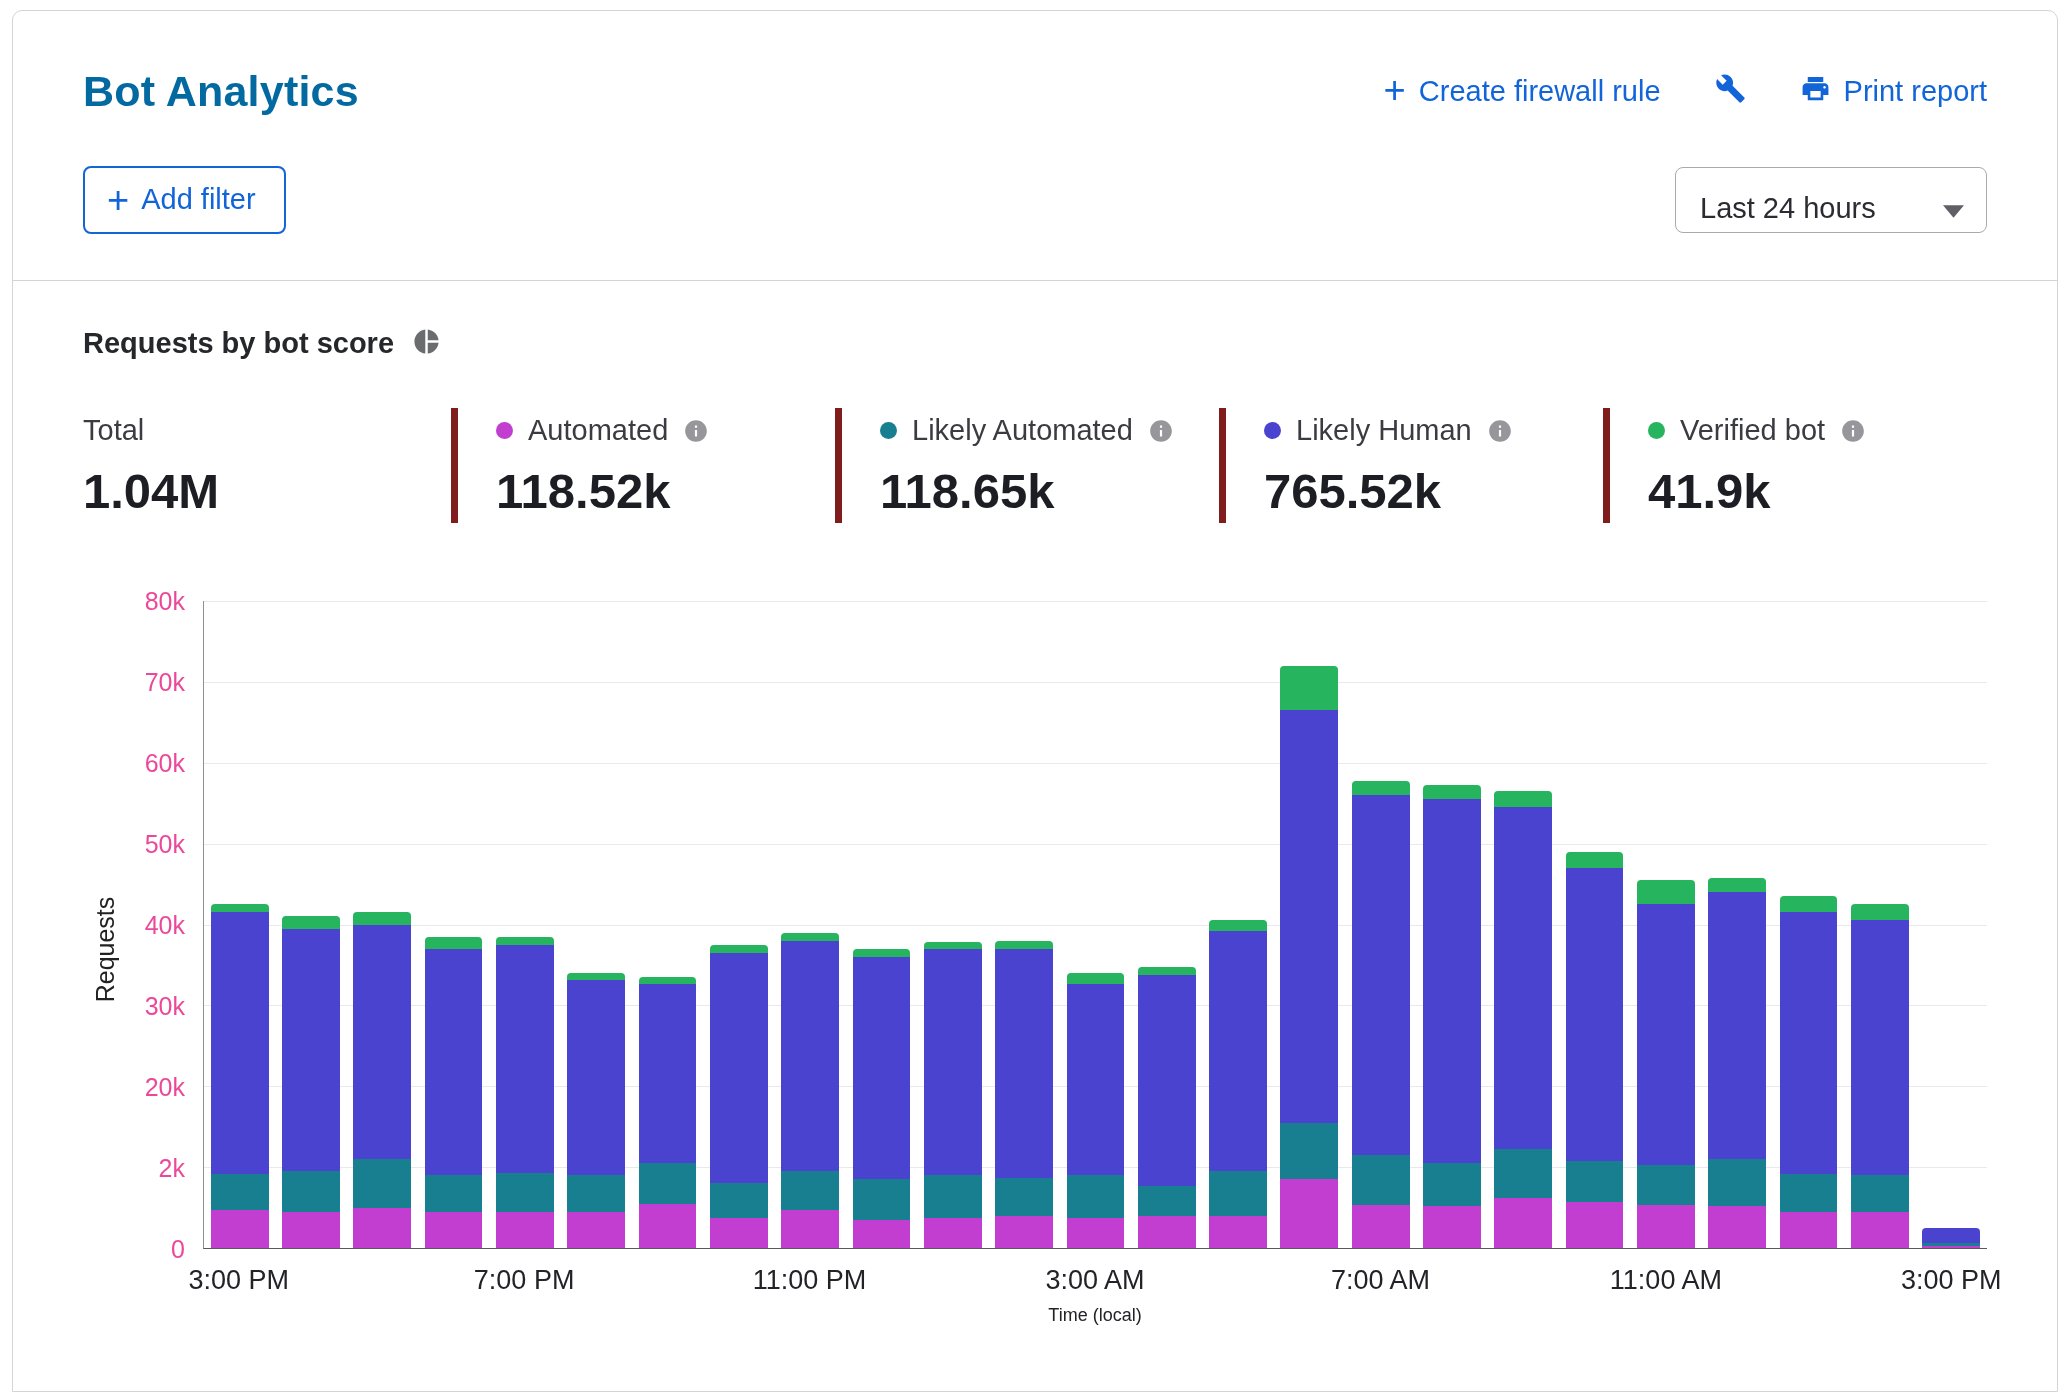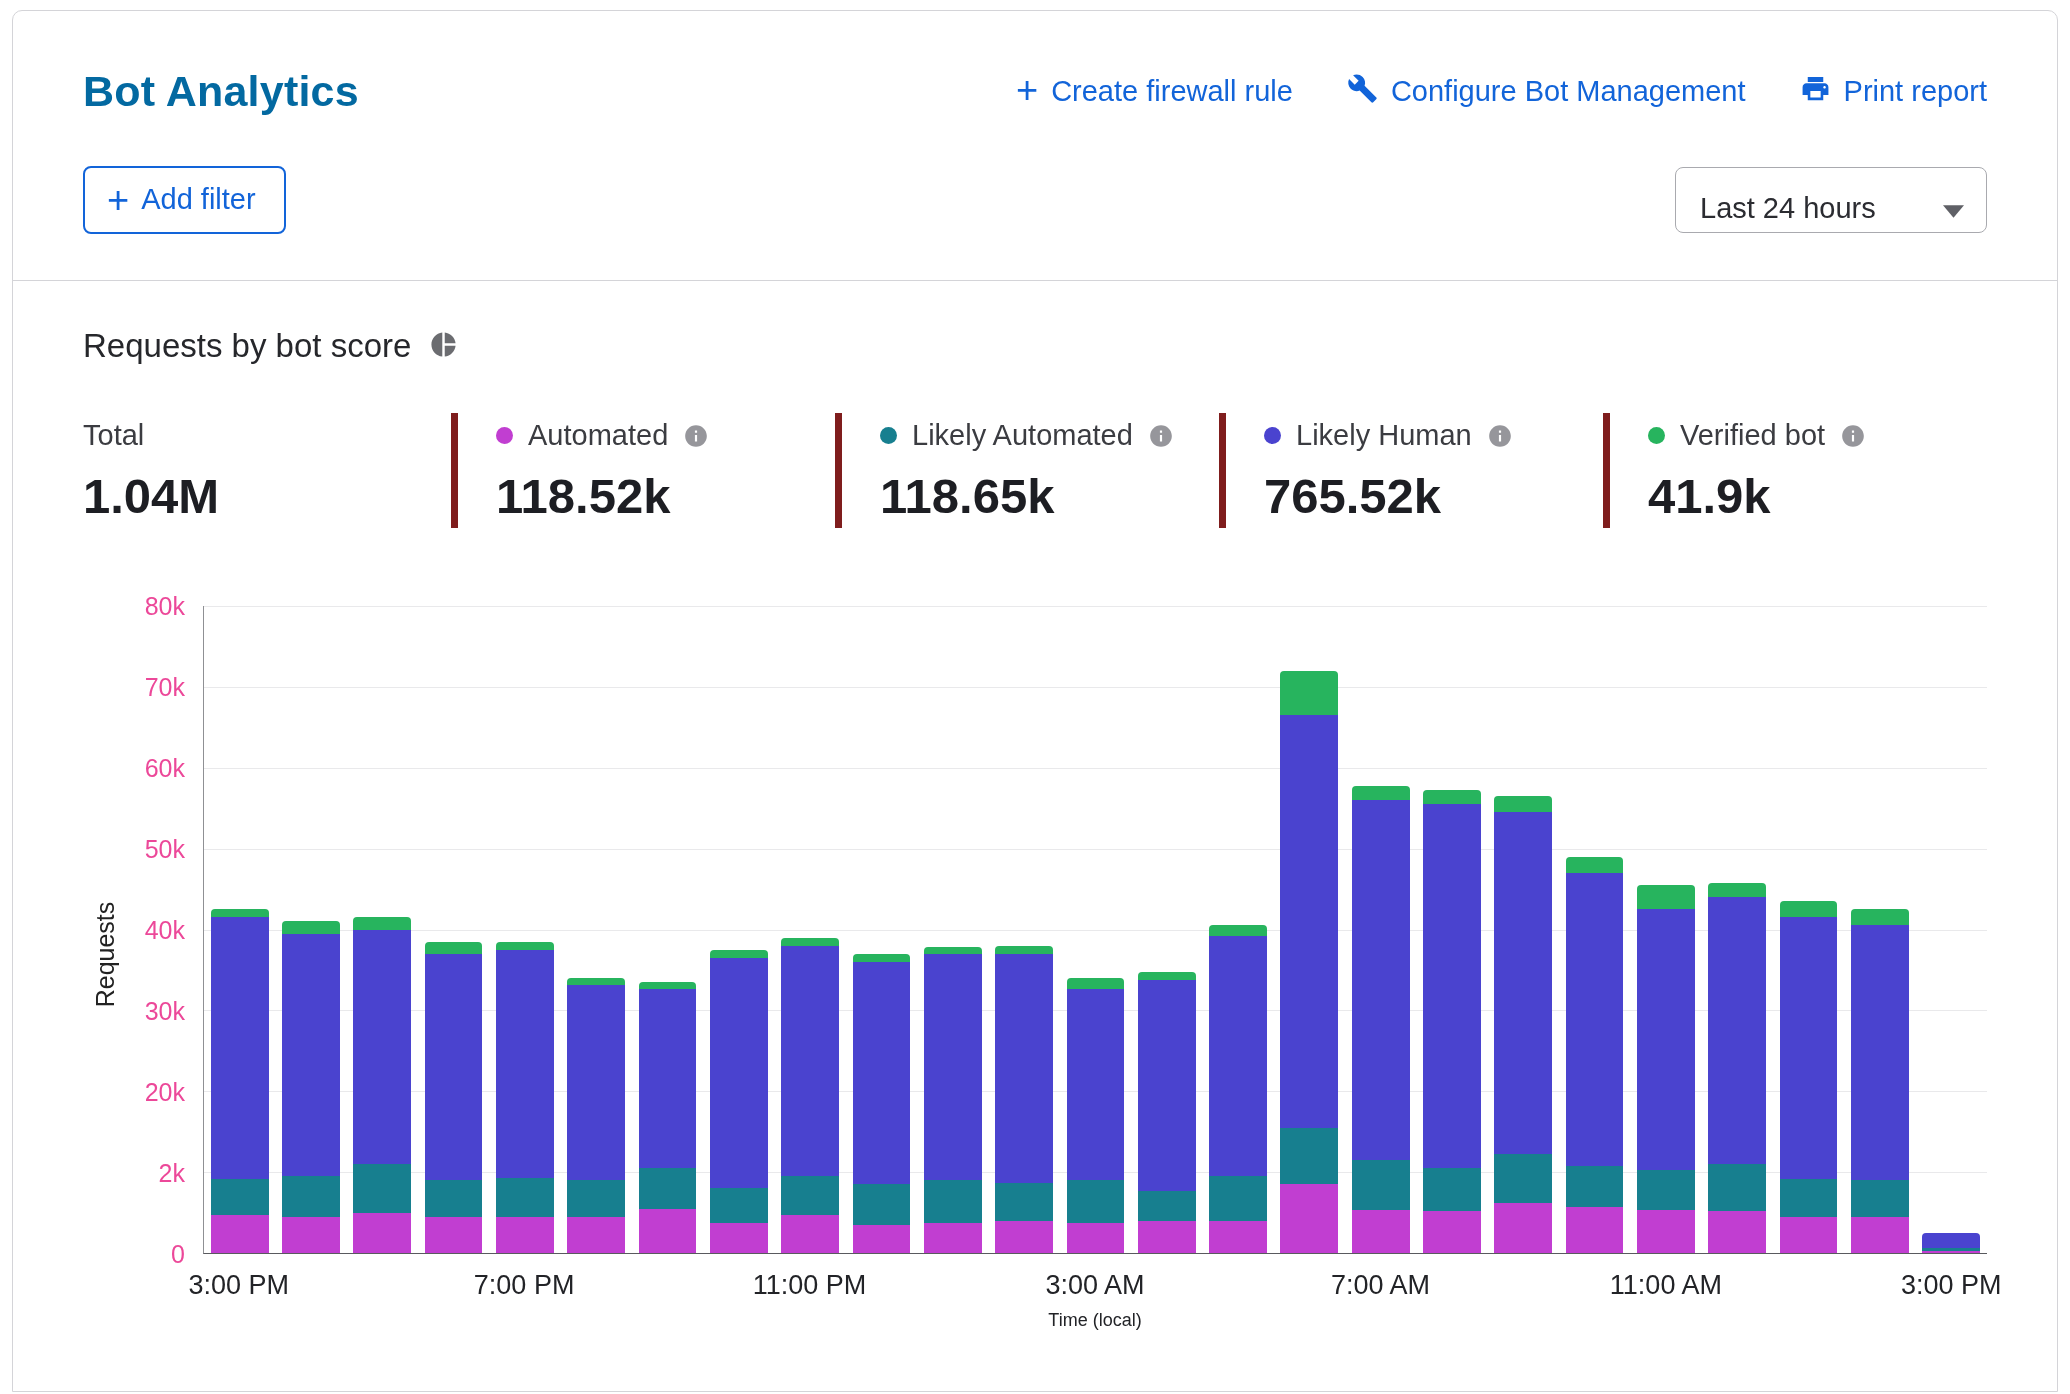--- a/index.html
+++ b/index.html
@@ -13,21 +13,21 @@
   .action{display:flex;align-items:center;gap:13px;color:#1264d9;font-size:29px;text-decoration:none;cursor:pointer}
   .action svg{width:31px;height:31px;fill:#1264d9}
   .plus-glyph{font-size:38px;font-weight:500;line-height:1;position:relative;top:-2px}
   .filter-row{display:flex;justify-content:space-between;align-items:center;margin-top:50px}
   .add-filter{display:flex;align-items:center;gap:12px;border:2px solid #1264d9;color:#1264d9;background:#fff;font-size:29px;padding:12px 28px 14px 22px;border-radius:8px;cursor:pointer;font-family:inherit}
   .add-filter .plus-glyph{top:1px}
   .select{width:312px;height:66px;border:1px solid #a9aaaf;border-radius:8px;display:flex;align-items:center;justify-content:space-between;padding:16px 22px 0 24px;font-size:29px;color:#2b2c31;cursor:pointer;background:#fff}
   .select svg{width:21px;height:13px;fill:#5f6066;flex:0 0 auto}
   .section{padding:46px 70px 0}
   .section-title-row{display:flex;align-items:center;gap:18px}
-  h2{font-size:33px;font-weight:400;color:#26272b}
+  h2{font-size:29px;font-weight:700;color:#26272b}
   .pie-icon svg{width:29px;height:29px;fill:#6b6c70}
   .stats{display:flex;margin-top:48px}
   .stat{padding:6px 30px 4px 38px;border-left:7px solid #7f1d1d;flex:1}
   .stat.first{border-left:none;padding-left:0;flex:0 0 368px}
   .stat-label-row{display:flex;align-items:center;gap:15px;font-size:29px;color:#3b3c41}
   .dot{width:17px;height:17px;border-radius:50%;flex:0 0 auto}
   .info{display:inline-flex;cursor:pointer}
   .info svg{width:26px;height:26px;fill:#96969b}
   .stat-value{font-size:49px;font-weight:700;margin-top:16px;color:#1d1e23}
   .chart-wrap{position:relative;margin-top:78px;padding-left:28px}
@@ -55,21 +55,20 @@
       <h1>Bot Analytics</h1>
       <div class="actions">
         <a class="action">
           <span class="plus-glyph">+</span>
           <span>Create firewall rule</span>
         </a>
         <a class="action">
           <span><svg viewBox="0 0 24 24">
                 <path d="M22.7 19l-9.1-9.1c.9-2.3.4-5-1.5-6.9-2-2-5-2.4-7.4-1.3L9 6 6 9 1.6 4.7C.4 7.1.9 10.1 2.9 12.1c1.9 1.9 4.6 2.4 6.9 1.5l9.1 9.1c.4.4 1 .4 1.4 0l2.3-2.3c.5-.4.5-1.1.1-1.4z"></path>
               </svg></span>
-          <span>Configure Bot Management</span>
         </a>
         <a class="action">
           <span><svg viewBox="0 0 24 24">
                 <path d="M19 8H5c-1.66 0-3 1.34-3 3v6h4v4h12v-4h4v-6c0-1.66-1.34-3-3-3zm-3 11H8v-5h8v5zm3-7c-.55 0-1-.45-1-1s.45-1 1-1 1 .45 1 1-.45 1-1 1zm-1-9H6v4h12V3z"></path>
               </svg></span>
           <span>Print report</span>
         </a>
       </div>
     </div>
     <div class="filter-row">

